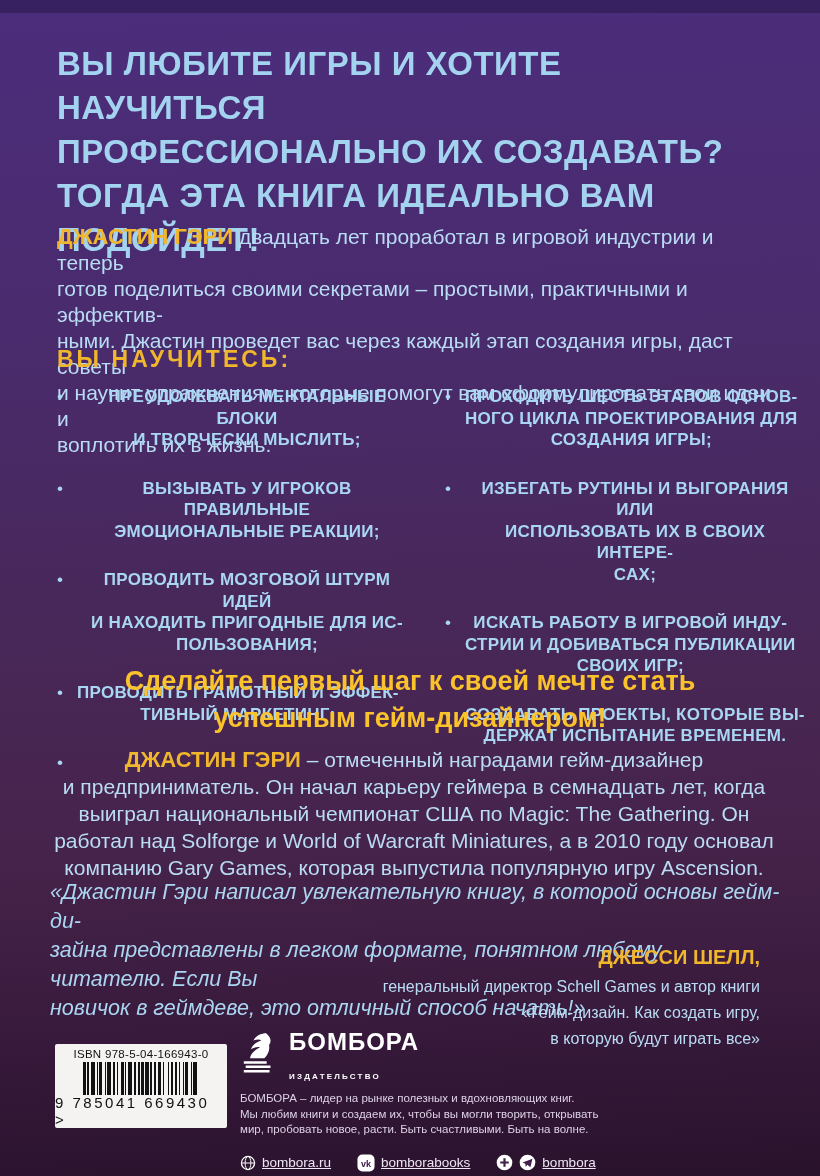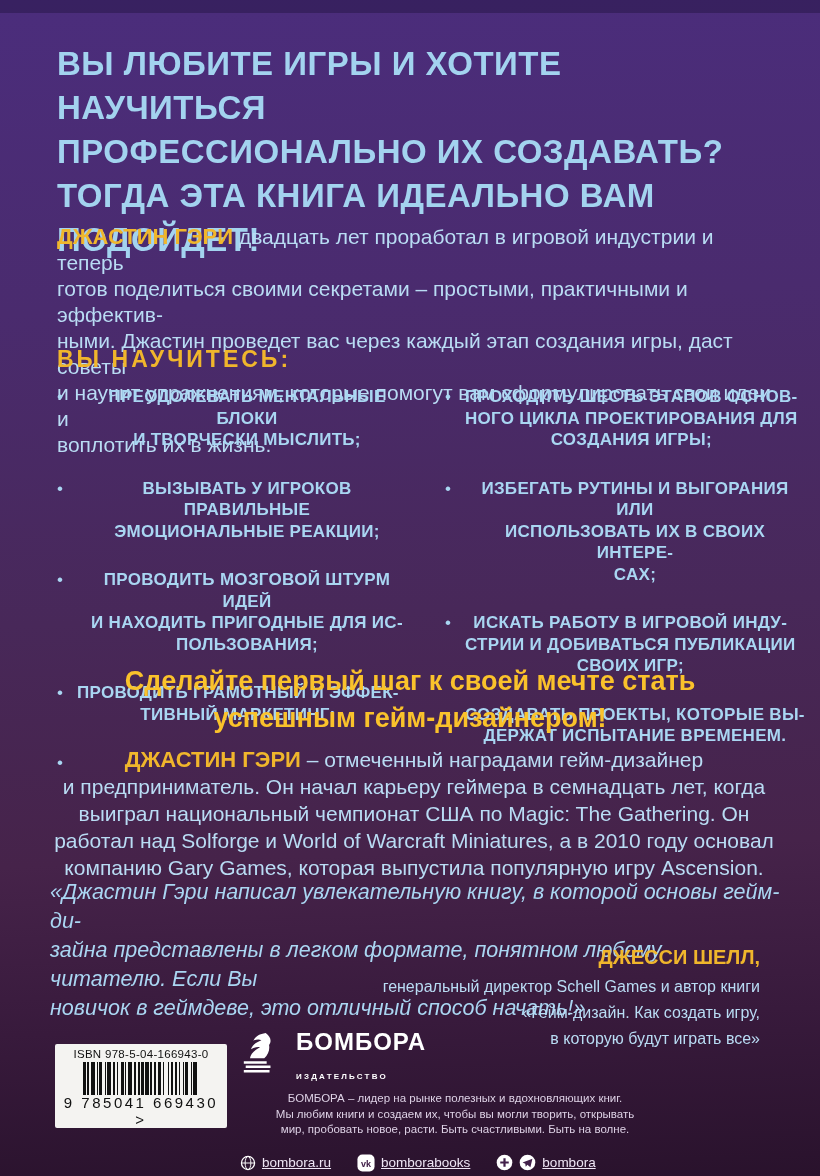--- a/index.html
+++ b/index.html
@@ -49,32 +49,32 @@
     position:absolute;left:40px;top:946px;width:720px;margin:0;text-align:right;
     font-size:20px;font-weight:bold;color:#f0b62c;
   }
   .quote-role{
     position:absolute;left:40px;top:974px;width:720px;margin:0;text-align:right;
     font-size:16px;line-height:26px;color:#b9dcf4;
   }
   .barcode-box{
     position:absolute;left:55px;top:1044px;width:172px;height:84px;
     background:#f4f3f1;border-radius:2px;display:flex;flex-direction:column;
-    align-items:center;padding-top:4px;box-sizing:border-box;color:#111;text-align:center;
+    align-items:center;padding-top:4px;box-sizing:border-box;color:#111;
   }
   .isbn{font-size:11.5px;letter-spacing:.3px;}
   .bars{display:flex;align-items:stretch;height:44px;margin-top:2px;}
   .bars .bar{background:#111;}
   .bars .space{background:transparent;}
   .digits{font-size:15px;letter-spacing:2.5px;margin-top:-1px;font-family:"Liberation Sans",sans-serif;}
   .publisher{position:absolute;left:240px;top:1030px;width:430px;color:#fff;}
-  .logo-row{display:flex;align-items:center;gap:16px;}
+  .logo-row{display:flex;align-items:center;gap:9px;}
   .logo-name{font-size:24px;font-weight:bold;letter-spacing:1px;line-height:24px;}
   .logo-sub{font-size:8px;letter-spacing:2.2px;margin-top:18px;font-weight:bold;}
-  .pub-text{margin:10px 0 16px 0;font-size:11.5px;line-height:15.5px;color:#ded2e6;text-align:center;}
+  .pub-text{margin:10px 0 16px 0;font-size:11.5px;line-height:15.5px;color:#ded2e6;}
   .social{display:flex;gap:26px;margin-top:9px;align-items:center;}
   .social-item{display:flex;align-items:center;gap:6px;font-size:13.5px;color:#efe6f5;text-decoration:underline;}
   .social-item svg{display:block;}
 </style>
 </head>
 <body>
 
 <div class="page">
 
   <h1 class="headline pre">ВЫ ЛЮБИТЕ ИГРЫ И ХОТИТЕ НАУЧИТЬСЯ

